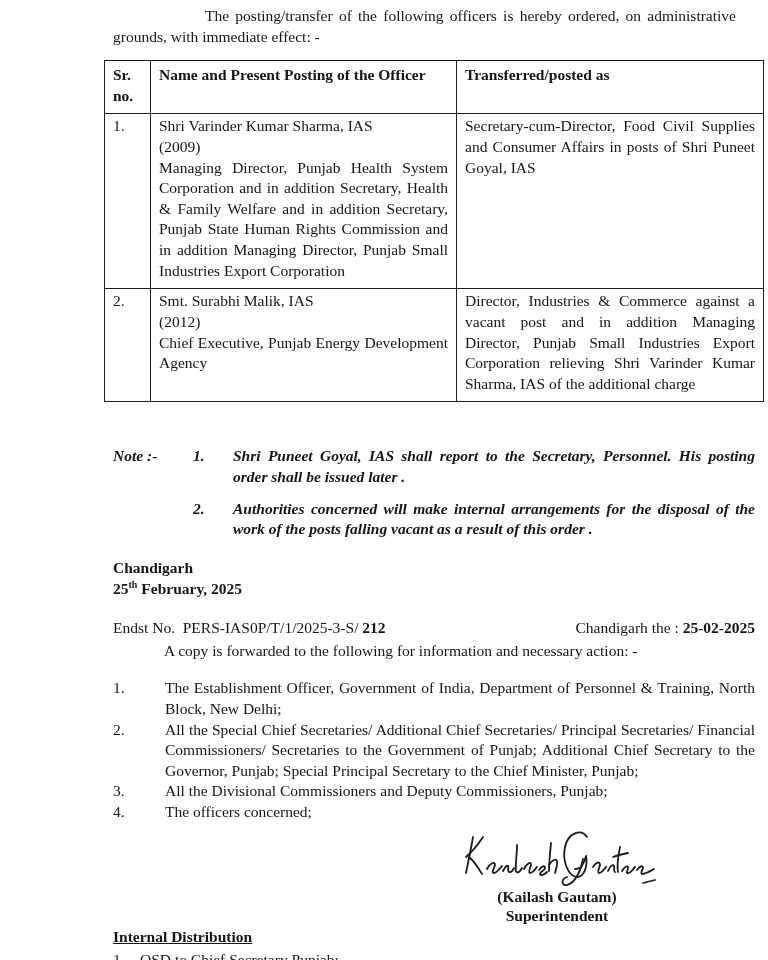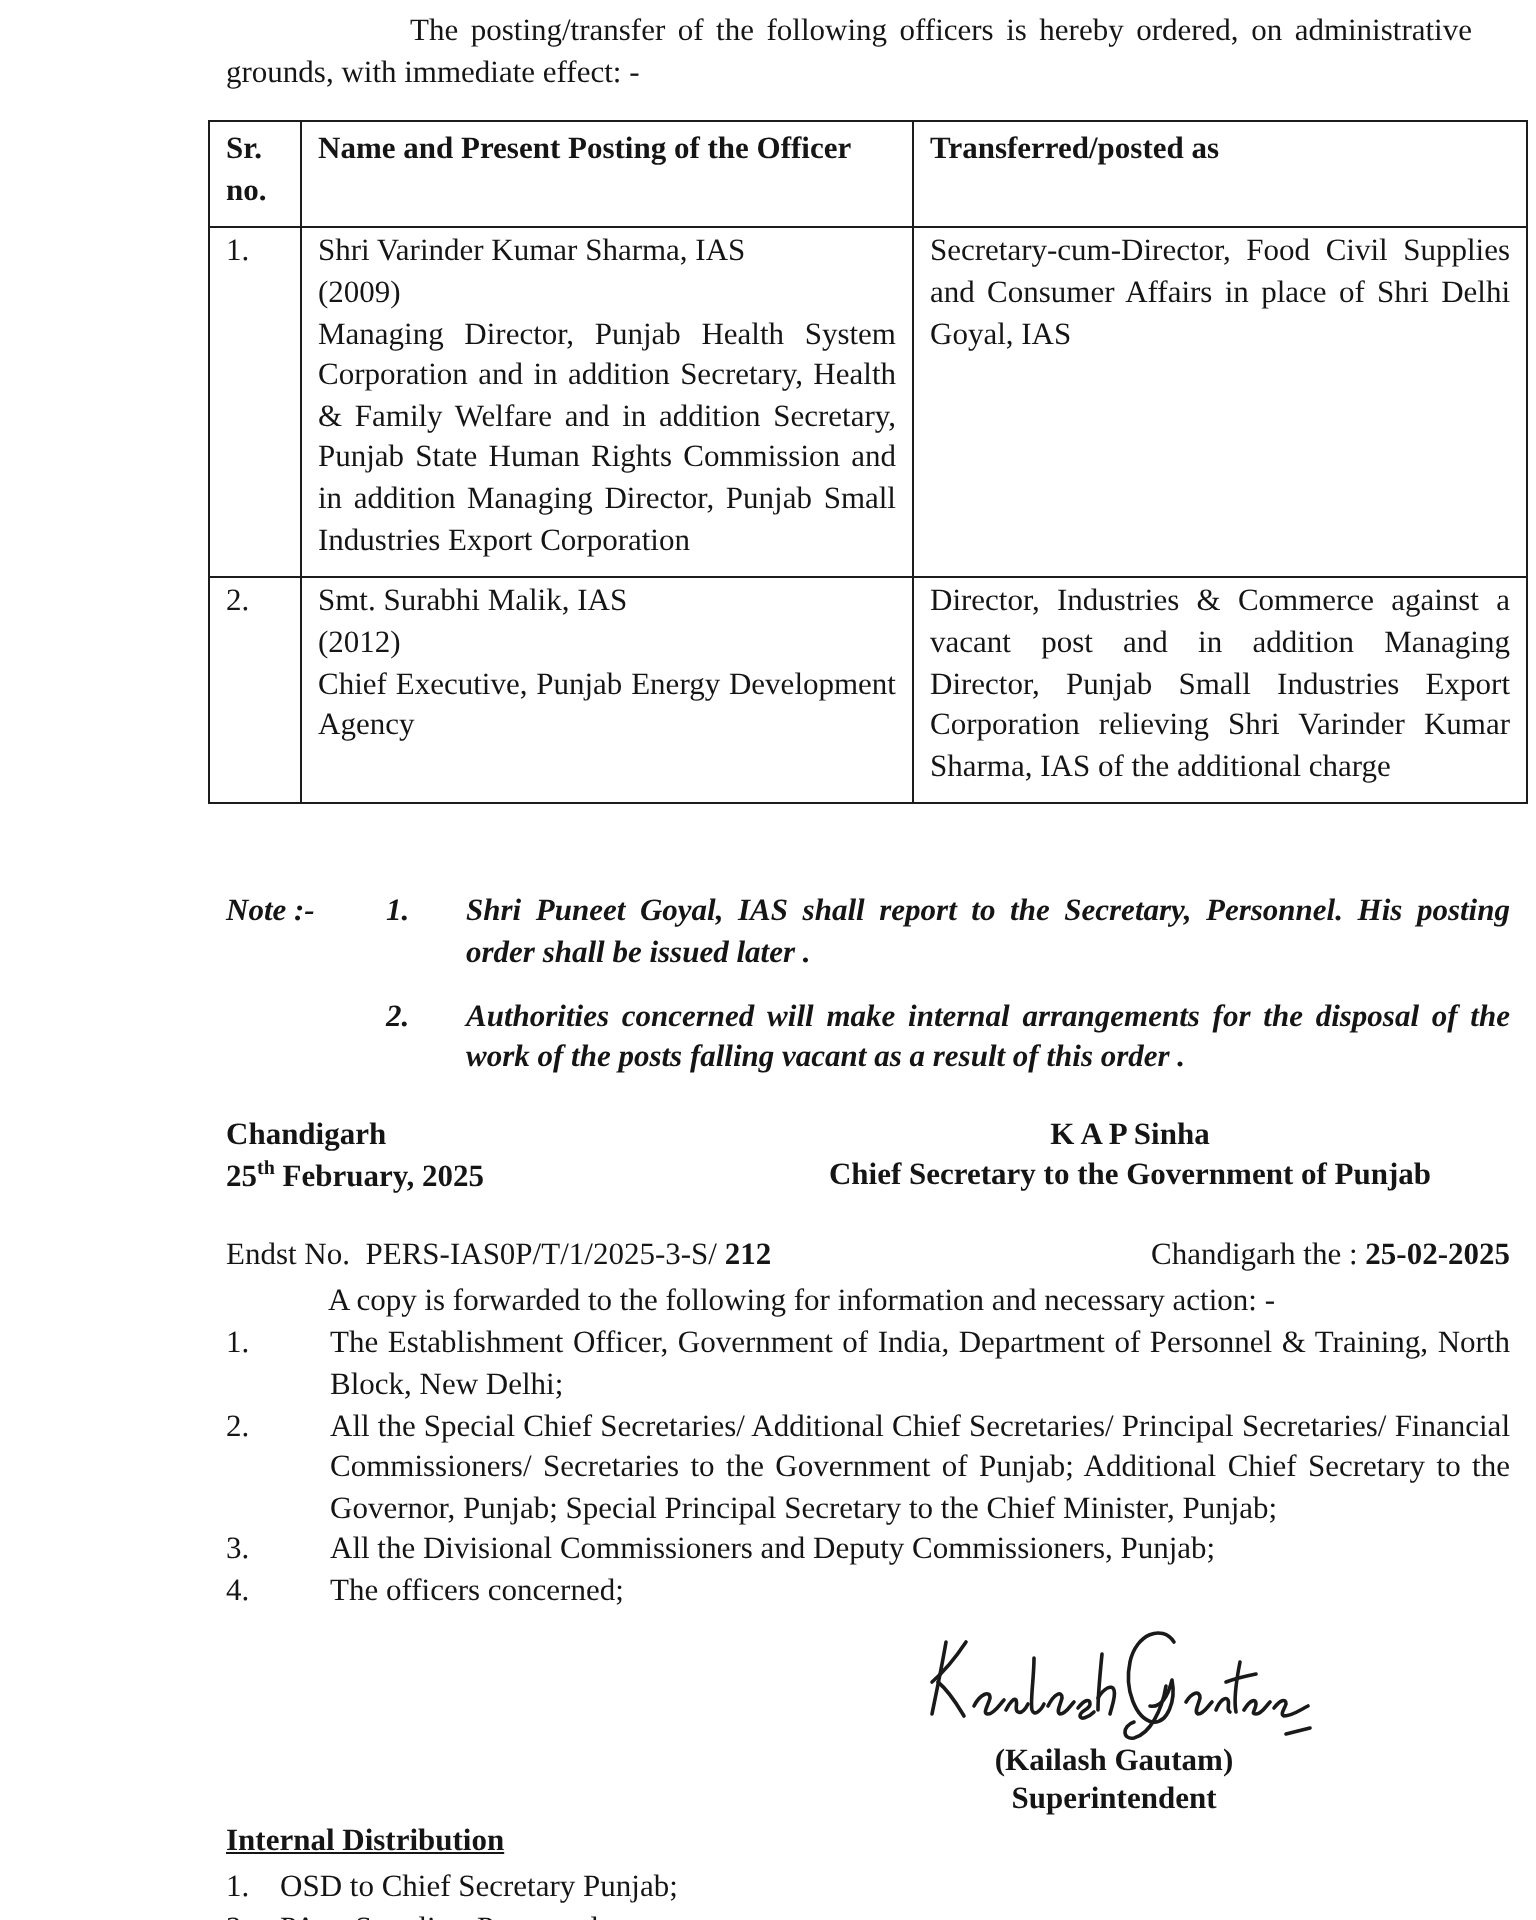--- a/index.html
+++ b/index.html
@@ -50,21 +50,21 @@
   .signoff-right { margin-left: auto; text-align: center; width: 330px; margin-right: 6px; }
   sup { font-size: 10px; }
 
   
   .endst-row { display: flex; align-items: baseline; margin: 18px 0 2px 9px; width: 642px; }
   .endst-label { white-space: pre-wrap; }
   .endst-right { margin-left: auto; }
   .b { font-weight: bold; }
 
   
-  .fwd-intro { margin-left: 60px; margin-bottom: 1px; }
+  .fwd-intro { margin-left: 60px; margin-bottom: 17px; }
   .fwd-list { margin-left: 9px; width: 642px; }
   .fwd-item { display: grid; grid-template-columns: 52px 1fr; }
   .fwd-text { text-align: justify; }
 
   
   .sig-block { width: 250px; margin: 2px 54px 0 auto; text-align: center; font-weight: bold; line-height: 1.25; }
   .sig-svg { display: block; margin: 0 auto -4px auto; }
 
   
   .internal { margin-left: 9px; margin-top: 2px; }
@@ -93,21 +93,21 @@
       </tr>
     </thead>
     <tbody>
       <tr>
         <td>1.</td>
         <td>
           <div class="officer-line">Shri Varinder Kumar Sharma, IAS</div>
           <div class="officer-line">(2009)</div>
           <div class="cell-just">Managing Director, Punjab Health System Corporation and in addition Secretary, Health &amp; Family Welfare and in addition Secretary, Punjab State Human Rights Commission and in addition Managing Director, Punjab Small Industries Export Corporation</div>
         </td>
-        <td class="cell-just">Secretary-cum-Director, Food Civil Supplies and Consumer Affairs in place of Shri Delhi Goyal, IAS</td>
+        <td class="cell-just">Secretary-cum-Director, Food Civil Supplies and Consumer Affairs in posts of Shri Puneet Goyal, IAS</td>
       </tr>
       <tr>
         <td>2.</td>
         <td>
           <div class="officer-line">Smt. Surabhi Malik, IAS</div>
           <div class="officer-line">(2012)</div>
           <div class="cell-just">Chief Executive, Punjab Energy Development Agency</div>
         </td>
         <td class="cell-just">Director, Industries &amp; Commerce against a vacant post and in addition Managing Director, Punjab Small Industries Export Corporation  relieving Shri Varinder Kumar Sharma, IAS of the additional charge</td>
       </tr>
@@ -124,24 +124,20 @@
       <span></span>
       <span>2.</span>
       <span class="note-text">Authorities concerned will make internal arrangements for the disposal of the work of the posts falling vacant as a result of this order .</span>
     </div>
   </div>
 
   <div class="signoff">
     <div class="signoff-left">
       <div>Chandigarh</div>
       <div><span>25</span><sup>th</sup><span> February, 2025</span></div>
-    </div>
-    <div class="signoff-right">
-      <div>K A P Sinha</div>
-      <div>Chief Secretary to the Government of Punjab</div>
     </div>
   </div>
 
   <div class="endst-row">
     <span><span class="endst-label">Endst No.  PERS-IAS0P/T/1/2025-3-S/ </span><span class="b">212</span></span>
     <span class="endst-right"><span>Chandigarh the : </span><span class="b">25-02-2025</span></span>
   </div>
 
   <p class="fwd-intro">A copy is forwarded to the following for information and necessary action: -</p>
 

